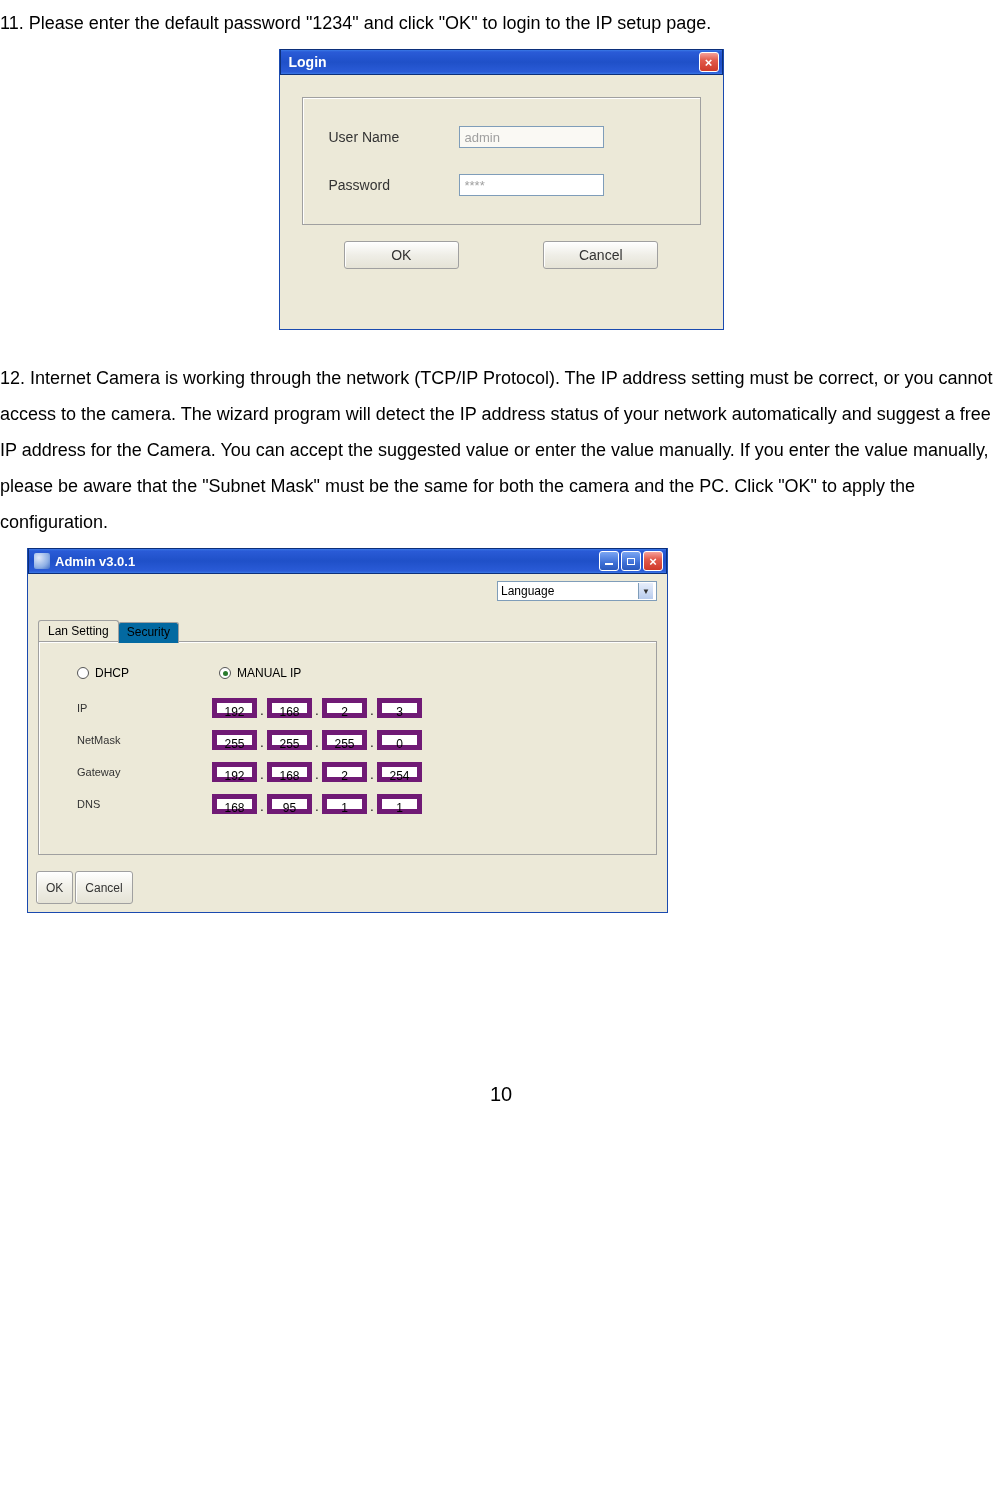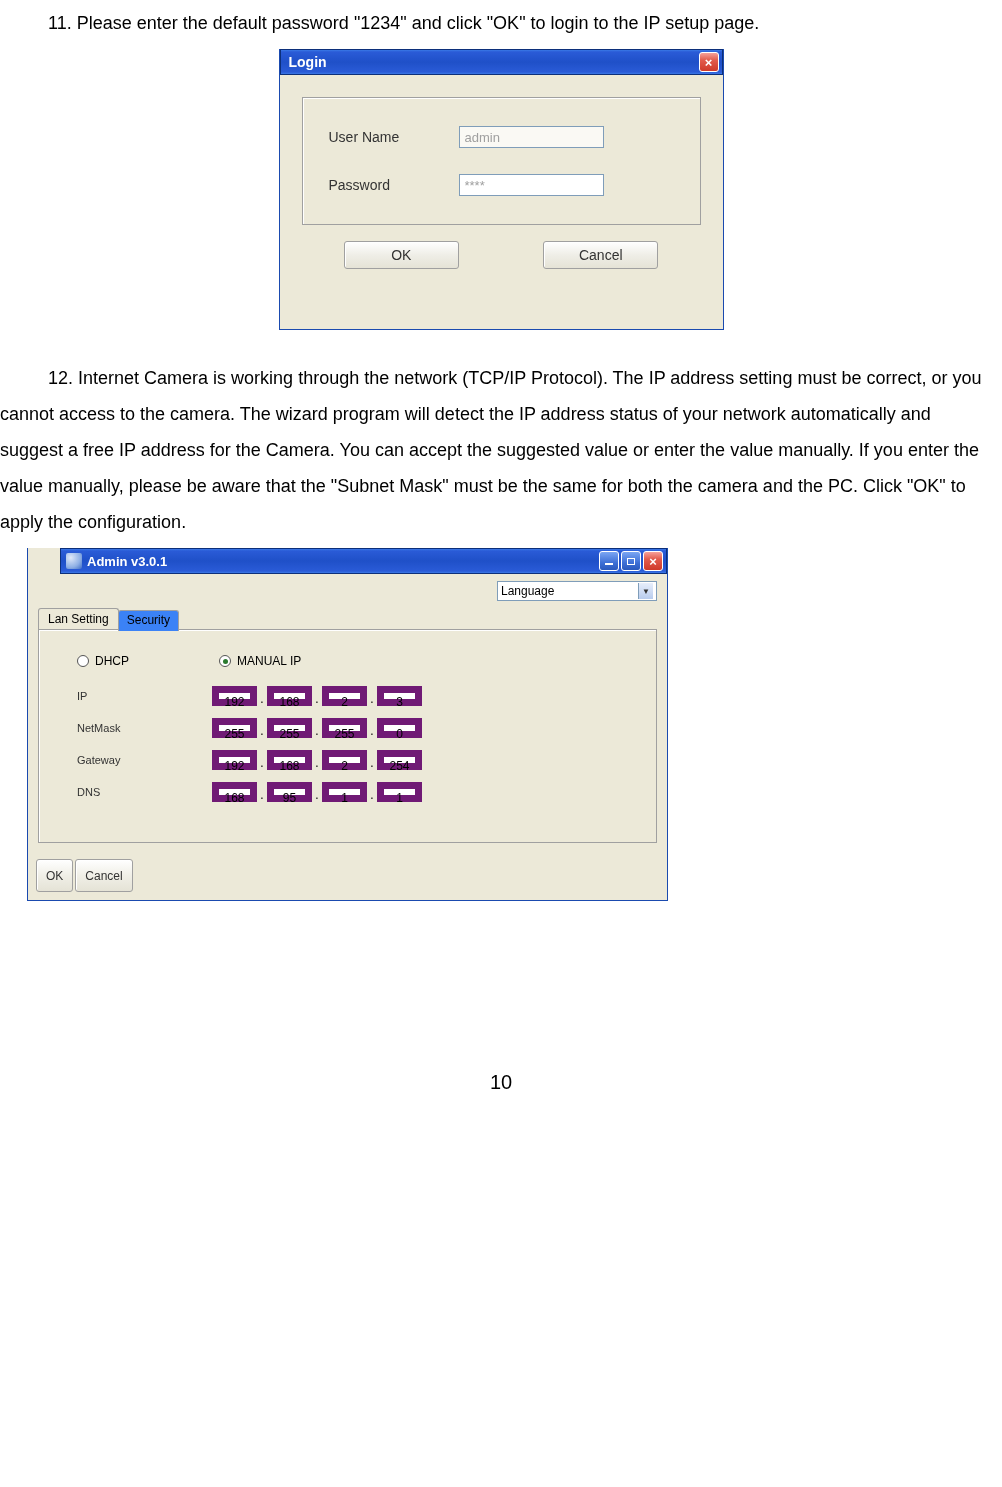--- a/index.html
+++ b/index.html
@@ -9,21 +9,21 @@
       color: #000;
       background: #fff;
       width: 1002px;
       padding: 5px 0 30px 0;
     }
     .step-text {
       line-height: 2.0;
       margin-bottom: 8px;
       padding: 0 5px 0 0;
     }
-    .step-num { display: inline; padding-left: 48px; }
+    .step-num { display: inline; }
     .step-body { display: inline; }
     .center-box { display: flex; justify-content: center; }
 
     
     .login-dialog {
       width: 445px;
       border: 1px solid #1a4aaf;
       border-top: none;
       background: #ece9d8;
       font-family: "Tahoma", Arial, sans-serif;
@@ -105,21 +105,20 @@
     .admin-titlebar {
       height: 26px;
       background: linear-gradient(180deg, #3a79e6 0%, #2a5bd7 8%, #1f50c8 50%, #2a5bd7 92%, #3a79e6 100%);
       border: 1px solid #0c2f7a;
       display: flex;
       align-items: center;
       padding: 0 3px 0 5px;
       color: #fff;
       font-weight: bold;
       font-size: 13px;
-      margin-left: 32px;
     }
     .admin-titlebar .icon16 {
       width: 16px; height: 16px; margin-right: 5px;
       background: radial-gradient(circle at 30% 30%, #dfe8f9 0, #8fb0e5 60%, #3e6cc5 100%);
       border-radius: 2px;
     }
     .admin-titlebar .title { flex: 1; }
     .winbtns { display: flex; gap: 2px; }
     .winbtn {
       width: 20px; height: 20px;
@@ -146,21 +145,21 @@
       font-style: italic;
       text-shadow: 1px 1px 2px rgba(0,0,0,0.4);
       letter-spacing: 0.5px;
     }
 
     .admin-body {
       background: #ece9d8;
       padding: 7px 10px 10px 10px;
     }
     .lang-row {
-      display: flex; justify-content: flex-end; margin-bottom: 8px;
+      display: flex; justify-content: flex-end; margin-bottom: 20px;
     }
     .lang-select {
       width: 160px; height: 20px;
       border: 1px solid #7f9db9;
       background: #fff;
       font-size: 12px;
       padding: 0 3px;
       display: flex; align-items: center; justify-content: space-between;
       cursor: pointer;
     }
@@ -183,21 +182,21 @@
       border-bottom: none;
       background: #ece9d8;
       font-size: 12px;
       border-top-left-radius: 3px;
       border-top-right-radius: 3px;
       cursor: pointer;
       margin-right: -1px;
       position: relative;
     }
     .tab.active { background: #ece9d8; padding: 3px 9px; top: -1px; z-index: 3; }
-    .tab.inactive { background: #3b82f6; top: 1px; }
+    .tab.inactive { background: #0369a1; top: 1px; }
 
     .tab-panel {
       border: 1px solid #a0a0a0;
       background: #ece9d8;
       padding: 24px 10px 28px 38px;
       box-shadow: inset 1px 1px 0 #fff;
       margin-top: -1px;
       position: relative;
       z-index: 1;
     }
@@ -207,21 +206,21 @@
       width: 12px; height: 12px; border: 1px solid #555; border-radius: 50%; background: #fff;
       display: flex; align-items: center; justify-content: center;
     }
     .radio-dot { width: 5px; height: 5px; background: #2a7a2e; border-radius: 50%; }
 
     .ip-row { display: flex; align-items: center; margin-bottom: 12px; }
     .ip-label { width: 135px; font-size: 11px; color: #333; }
     .ip-inputs { display: flex; align-items: center; gap: 0; }
     .ip-box {
       width: 45px; height: 20px;
-      border: 7px solid #701a75;
+      border: 5px solid #701a75;
       background: #fff;
       text-align: center;
       font-size: 12px;
       padding-top: 2px;
     }
     .ip-dot { width: 10px; text-align: center; font-size: 12px; padding-top: 6px; align-self: flex-end; }
 
     .admin-footer {
       background: #ece9d8;
       padding: 6px 8px 8px 8px;

